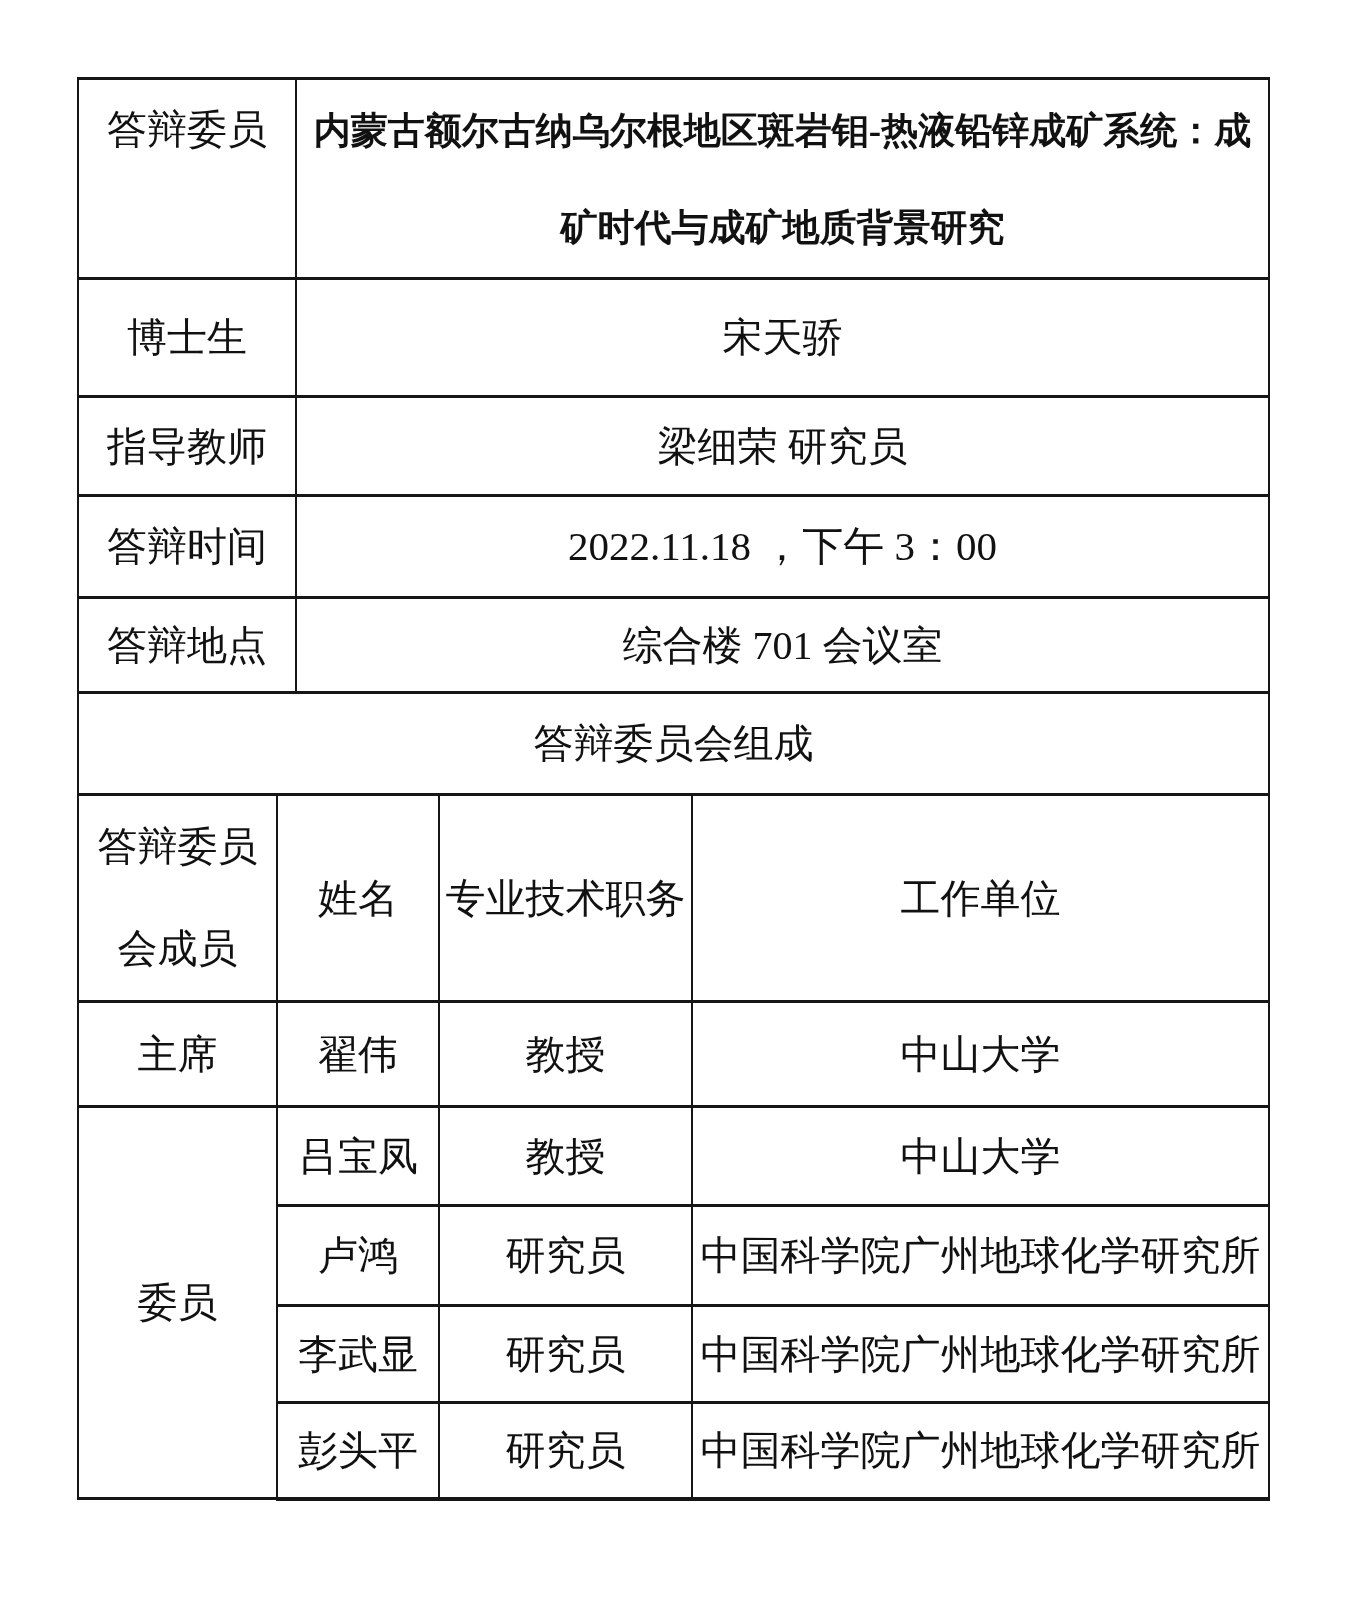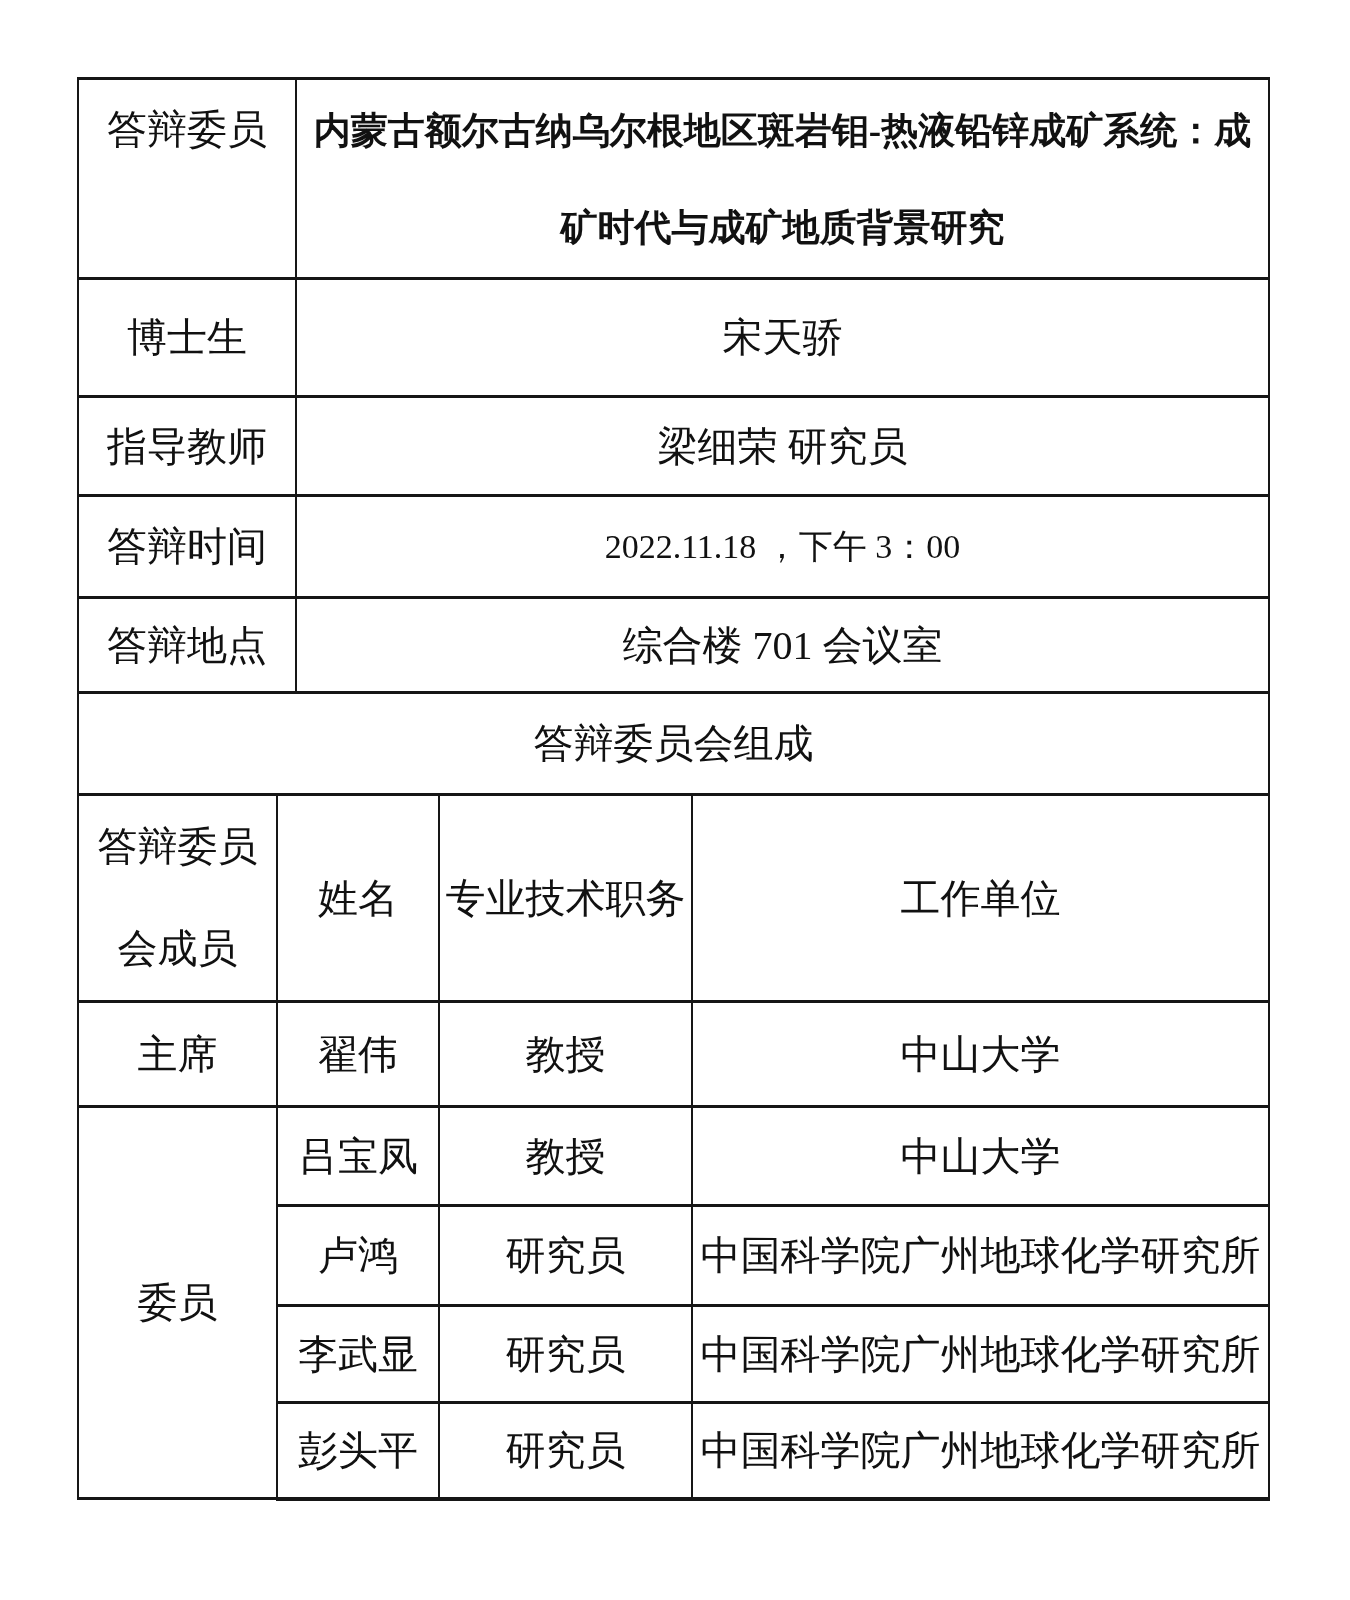--- a/index.html
+++ b/index.html
@@ -46,21 +46,21 @@
   tr.r12 { height: 96px; margin-left: 24px;  }
 
   .vtop { vertical-align: top; }
   .vtop .lbl { padding-top: 22px; line-height: 56px; }
 
   .title-cell { font-weight: bold; font-size: 37px; padding: 0 14px; }
   .title-cell .tline { line-height: 97px; white-space: nowrap; }
 
   .two-line .hline { line-height: 102px; }
 
-  .date-cell { font-size: 34px; }
+  .date-cell { font-size: 41px; }
 </style>
 </head>
 <body>
 
 <div class="sheet">
   <table class="defense">
     <colgroup>
       <col style="width:199px">
       <col style="width:19px">
       <col style="width:143px">

